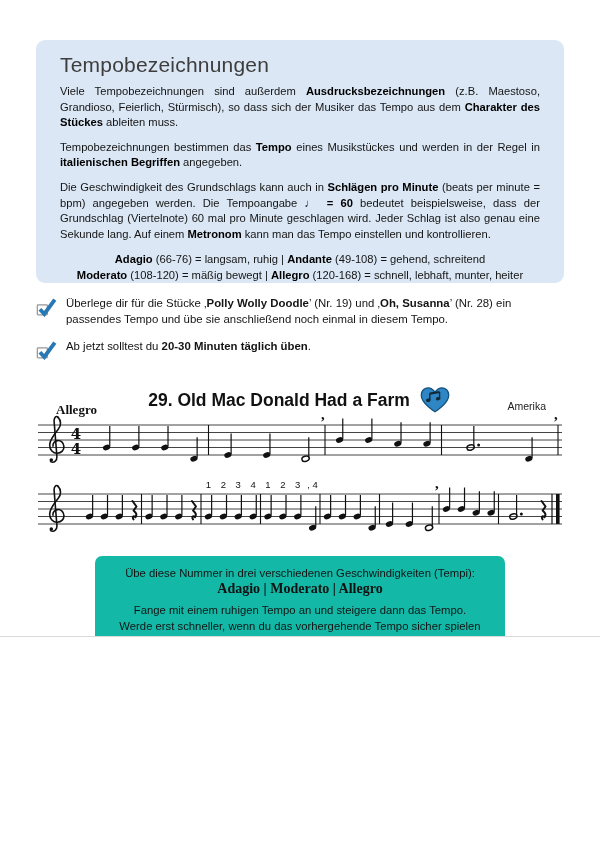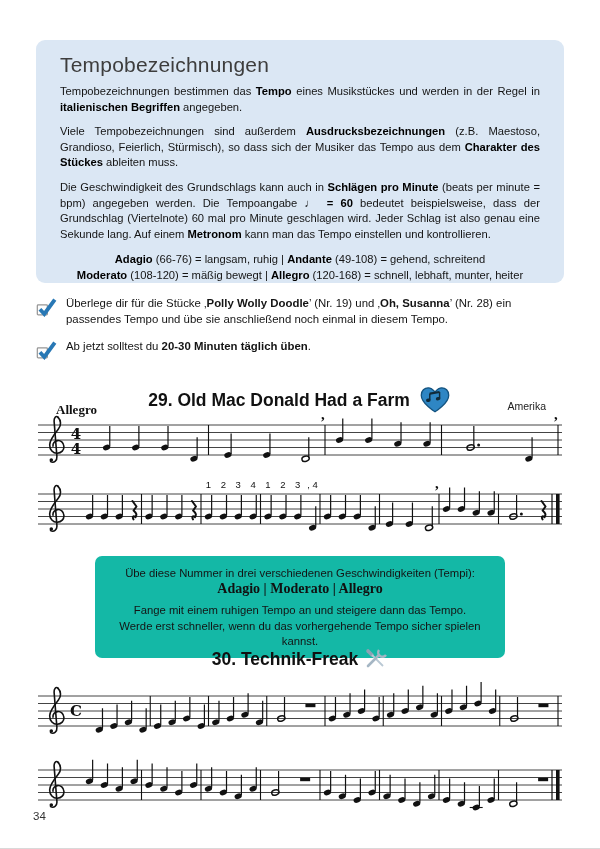--- a/index.html
+++ b/index.html
@@ -1,16 +1,16 @@
 <!DOCTYPE html>
 <html><head>
 <meta charset="utf-8">
 <style>
   html,body{margin:0;padding:0;background:#ffffff;}
-  .page{position:relative;width:600px;height:849px;background:#fff;
+  .page{position:relative;width:600px;height:637px;background:#fff;
         font-family:"Liberation Sans",sans-serif;color:#1a1a1a;overflow:hidden;}
   .page-edge{position:absolute;left:0;right:0;bottom:0;height:1px;background:#d9d9d9;}
 
   
   .info-box{position:absolute;left:36px;top:40px;width:528px;height:243px;
             background:#dbe7f4;border-radius:9px;padding:13px 24px 0 24px;box-sizing:border-box;}
   .info-box h1{margin:0 0 7px 0;font-size:21px;font-weight:400;color:#3d3d3d;letter-spacing:.2px;}
   .info-box p{margin:0 0 9px 0;font-size:11.2px;line-height:15.6px;text-align:justify;color:#141414;}
   .info-box b{color:#000;}
   .tempo-line{font-size:11.2px;line-height:16px;text-align:center;color:#141414;}
@@ -48,22 +48,22 @@
 
   .page-number{position:absolute;left:33px;top:810px;font-size:11.5px;color:#333;}
 </style>
 </head>
 <body>
 
 <div class="page">
 
   <section class="info-box">
     <h1>Tempobezeichnungen</h1>
+    <p><span>Viele Tempobezeichnungen sind außerdem </span><b>Ausdrucksbezeichnungen</b><span> (z.B. Maestoso, Grandioso, Feierlich, Stürmisch), so dass sich der Musiker das Tempo aus dem </span><b>Charakter des Stückes</b><span> ableiten muss.</span></p>
     <p><span>Tempobezeichnungen bestimmen das </span><b>Tempo</b><span> eines Musikstückes und werden in der Regel in </span><b>italienischen Begriffen</b><span> angegeben.</span></p>
-    <p><span>Viele Tempobezeichnungen sind außerdem </span><b>Ausdrucksbezeichnungen</b><span> (z.B. Maestoso, Grandioso, Feierlich, Stürmisch), so dass sich der Musiker das Tempo aus dem </span><b>Charakter des Stückes</b><span> ableiten muss.</span></p>
     <p><span>Die Geschwindigkeit des Grundschlags kann auch in </span><b>Schlägen pro Minute</b><span> (beats per minute = bpm) angegeben werden. Die Tempoangabe </span><b>♩ = 60</b><span> bedeutet beispielsweise, dass der Grundschlag (Viertelnote) 60 mal pro Minute geschlagen wird. Jeder Schlag ist also genau eine Sekunde lang. Auf einem </span><b>Metronom</b><span> kann man das Tempo einstellen und kontrollieren.</span></p>
     <div class="tempo-line"><b>Adagio</b><span> (66-76) = langsam, ruhig | </span><b>Andante</b><span> (49-108) = gehend, schreitend</span></div>
     <div class="tempo-line"><b>Moderato</b><span> (108-120) =  mäßig bewegt | </span><b>Allegro</b><span> (120-168) = schnell, lebhaft, munter, heiter</span></div>
   </section>
 
   <div class="tasks">
     <div class="task">
       <svg width="21" height="20" viewBox="0 0 24 22">
         <rect x="1.5" y="8.5" width="11.5" height="11.5" rx="1" fill="#fdfdfd" stroke="#969696" stroke-width="1.4"></rect>
         <path d="M4.5,13.5 L9.5,19 L21.5,2.5" fill="none" stroke="#2878b5" stroke-width="4.4"></path>

